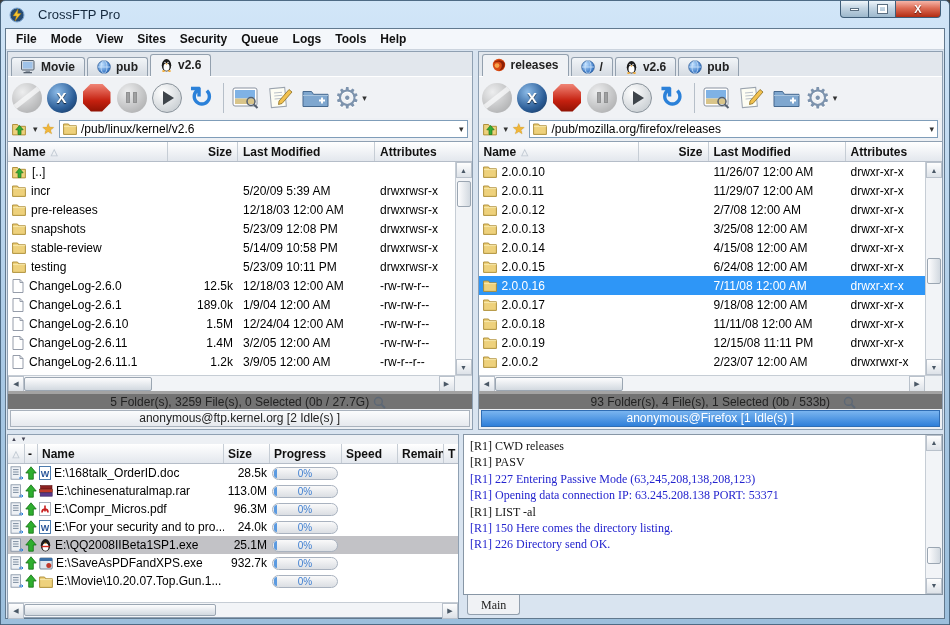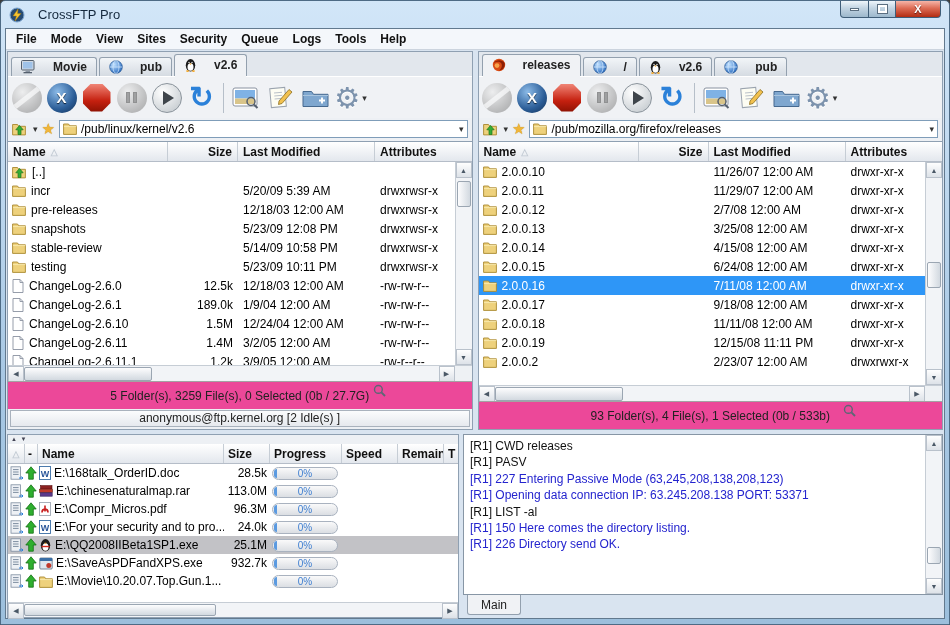--- a/index.html
+++ b/index.html
@@ -17,21 +17,21 @@
   .glyph-max{width:9px;height:8px;border:2px solid #fff;outline:1px solid #5a6e80;}
   .glyph-close{color:#fff;font-size:11px;font-weight:bold;text-shadow:0 1px 1px #5a1206;}
   
   .frame{flex:1;margin:0 4px 5px;background:#d9e4f0;border:1px solid #5f7archy;border:1px solid #62798e;display:flex;flex-direction:column;min-height:0;}
   .menubar{height:21px;background:#f4f7fb;border-bottom:1px solid #ccd4de;display:flex;align-items:center;padding-left:3px;flex:none;}
   .menu-item{font-size:12px;padding:2px 7px;color:#111;font-weight:bold;}
   
   .panels{height:382px;display:flex;gap:5px;padding:1px 1px 2px;flex:none;min-height:0;}
   .panel{flex:1;min-width:0;background:#edf0f4;border:1px solid #8fa0b2;display:flex;flex-direction:column;}
   .tabstrip{height:24px;display:flex;align-items:flex-end;padding:2px 3px 0;gap:2px;background:#e2e7ed;flex:none;}
-  .tab{display:flex;align-items:center;gap:17px;font-size:12px;font-weight:bold;color:#222;padding:2px 9px 3px;background:linear-gradient(#f2f5f8,#d5dbe2);border:1px solid #93a0ae;border-bottom:none;border-radius:3px 3px 0 0;height:19px;white-space:nowrap;}
+  .tab{display:flex;align-items:center;gap:5px;font-size:12px;font-weight:bold;color:#222;padding:2px 9px 3px;background:linear-gradient(#f2f5f8,#d5dbe2);border:1px solid #93a0ae;border-bottom:none;border-radius:3px 3px 0 0;height:19px;white-space:nowrap;}
   .tab.active{background:#f0f2f5;height:22px;position:relative;}
   .tab.active::after{content:"";position:absolute;left:0;right:0;bottom:-1px;height:2px;background:#f0f2f5;}
   .toolbar{height:42px;background:#f0f2f5;border-top:1px solid #fff;display:flex;align-items:center;padding:2px 2px;gap:2px;flex:none;}
   .tb-btn{width:33px;height:36px;display:flex;align-items:center;justify-content:center;flex:none;}
   .tb-btn.disabled{opacity:.62;}
   .tbsep{width:1px;height:30px;background:#b6bfc9;margin:0 3px;flex:none;}
   .sphere{width:30px;height:30px;border-radius:50%;display:flex;align-items:center;justify-content:center;position:relative;overflow:hidden;}
   .sgray{background:radial-gradient(circle at 35% 30%,#ececec,#9e9e9e 65%,#787878);}
   .slash{position:absolute;width:34px;height:5px;background:rgba(255,255,255,.75);transform:rotate(-38deg);}
   .sblue{background:radial-gradient(circle at 35% 30%,#8cbbe8,#2b5d97 60%,#132f52);color:#fff;font-weight:bold;font-size:15px;text-shadow:0 1px 1px #0a1e33;}
@@ -66,41 +66,41 @@
   .sb-thumb.h{top:1px;bottom:1px;left:auto;right:auto;background:linear-gradient(#fdfdfe,#d2d9e0);}
   .t-top{top:3px;height:26px;}
   .t-mid{top:44%;height:26px;}
   .t-bot{bottom:14px;height:17px;}
   .hscrollrow{height:16px;display:flex;background:#f2f4f7;border-top:1px solid #c6cdd5;flex:none;}
   .hscrollrow .sb-track{height:16px;}
   .corner{width:17px;flex:none;background:#eef1f4;}
   .ht-center{left:33%;width:31%;}
   .ht-left{left:14%;width:46%;}
   
-  .statusrow{height:28px;background:#ec4899;border-top:1px solid #a3a3a3;position:relative;display:flex;align-items:center;justify-content:center;font-size:12px;color:#222;flex:none;white-space:nowrap;}
+  .statusrow{height:18px;background:#737373;border-top:3px solid #a3a3a3;position:relative;display:flex;align-items:center;justify-content:center;font-size:12px;color:#222;flex:none;white-space:nowrap;}
   .statusrow .mag{position:absolute;right:86px;top:2px;}
   .connrow{height:17px;margin:1px 2px 2px;font-size:12px;line-height:15px;text-align:center;border:1px solid #a9b2bd;background:linear-gradient(#fbfcfd,#e6e9ee);color:#222;flex:none;white-space:nowrap;overflow:hidden;}
   .connrow.active{background:linear-gradient(#7ab5f0,#2f7fd9);border-color:#2f6db4;color:#fff;}
   
   .bottom{flex:1;display:flex;gap:4px;padding:2px 1px 0;min-height:0;}
   .queuepane{width:452px;flex:none;background:#edf0f4;border:1px solid #8fa0b2;display:flex;flex-direction:column;min-height:0;}
   .qsplit{height:9px;font-size:6px;line-height:8px;color:#445;padding-left:3px;letter-spacing:1px;flex:none;}
   .qheader{display:grid;grid-template-columns:17px 13px 186px 46px 72px 56px 46px 1fr;height:20px;background:linear-gradient(#ffffff,#e3e7ed);border-bottom:1px solid #b5bdc8;flex:none;overflow:hidden;}
   .qheader .hcell{padding:2px 4px;}
   .qbody{flex:1;background:#fff;overflow:hidden;position:relative;}
   .qrow{display:grid;grid-template-columns:17px 13px 186px 46px 72px 56px 46px 1fr;height:18px;align-items:center;font-size:12px;white-space:nowrap;}
   .qrow.selected{background:#c2c2c6;}
   .qcell{overflow:hidden;display:flex;align-items:center;}
   .qname{gap:3px;padding-left:1px;}
   .qsize{justify-content:flex-end;padding-right:3px;}
   .progress{width:66px;height:13px;border:1px solid #a9b2bf;border-radius:7px;background:linear-gradient(#fafafa,#dbdee3);position:relative;display:flex;align-items:center;justify-content:center;font-size:10px;color:#3f7fd0;margin-left:2px;flex:none;}
   .progress::before{content:"";position:absolute;left:1px;top:1px;bottom:1px;width:3px;background:#5b9ae0;border-radius:3px 0 0 3px;}
   .qhscroll{height:15px;display:flex;background:#f2f4f7;border-top:1px solid #c6cdd5;flex:none;}
   
-  .logpane{flex:1;display:flex;flex-direction:column;min-width:0;min-height:0;}
+  .logpane{flex:1;display:flex;flex-direction:column;min-width:0;min-height:0;font-family:Liberation Serif, serif;}
   .logbox{flex:1;background:#fff;border:1px solid #8796a5;position:relative;overflow:hidden;padding:3px 22px 0 6px;}
   .logline{font-size:12px;line-height:16.4px;white-space:nowrap;}
   .logline.resp{color:#2424ce;}
   .logline.cmd{color:#101010;}
   .logvscroll{position:absolute;right:0;top:0;bottom:0;width:17px;background:#f2f4f7;border-left:1px solid #c6cdd5;display:flex;flex-direction:column;}
   .logtabs{height:23px;display:flex;padding-left:4px;flex:none;}
   .logtab{border:1px solid #93a0ae;border-top:none;background:#f0f2f5;font-size:12px;color:#222;padding:3px 13px;border-radius:0 0 3px 3px;height:20px;text-align:center;}
 </style>
 </head>
 <body>
@@ -801,20 +801,21 @@
         </div>
         <div class="statusrow">
           <span>93 Folder(s), 4 File(s), 1 Selected (0b / 533b)</span>
           <span class="mag icn">
               <svg width="13" height="13" viewBox="0 0 13 13">
                 <circle cx="5.4" cy="5.4" r="3.9" fill="none" stroke="#5c6775" stroke-width="1.4"></circle>
                 <line x1="8.4" y1="8.4" x2="12" y2="12" stroke="#5c6775" stroke-width="1.9"></line>
               </svg>
             </span>
         </div>
+        <div class="connrow active">anonymous@Firefox [1 Idle(s) ]</div>
       </section>
     </div>
 
     <div class="bottom">
       <div class="queuepane">
         <div class="qsplit">▲ ▼</div>
         <div class="qheader">
           <div class="hcell" style="justify-content:center;padding:2px 1px">
               <span class="sort-tri">△</span>
             </div>

